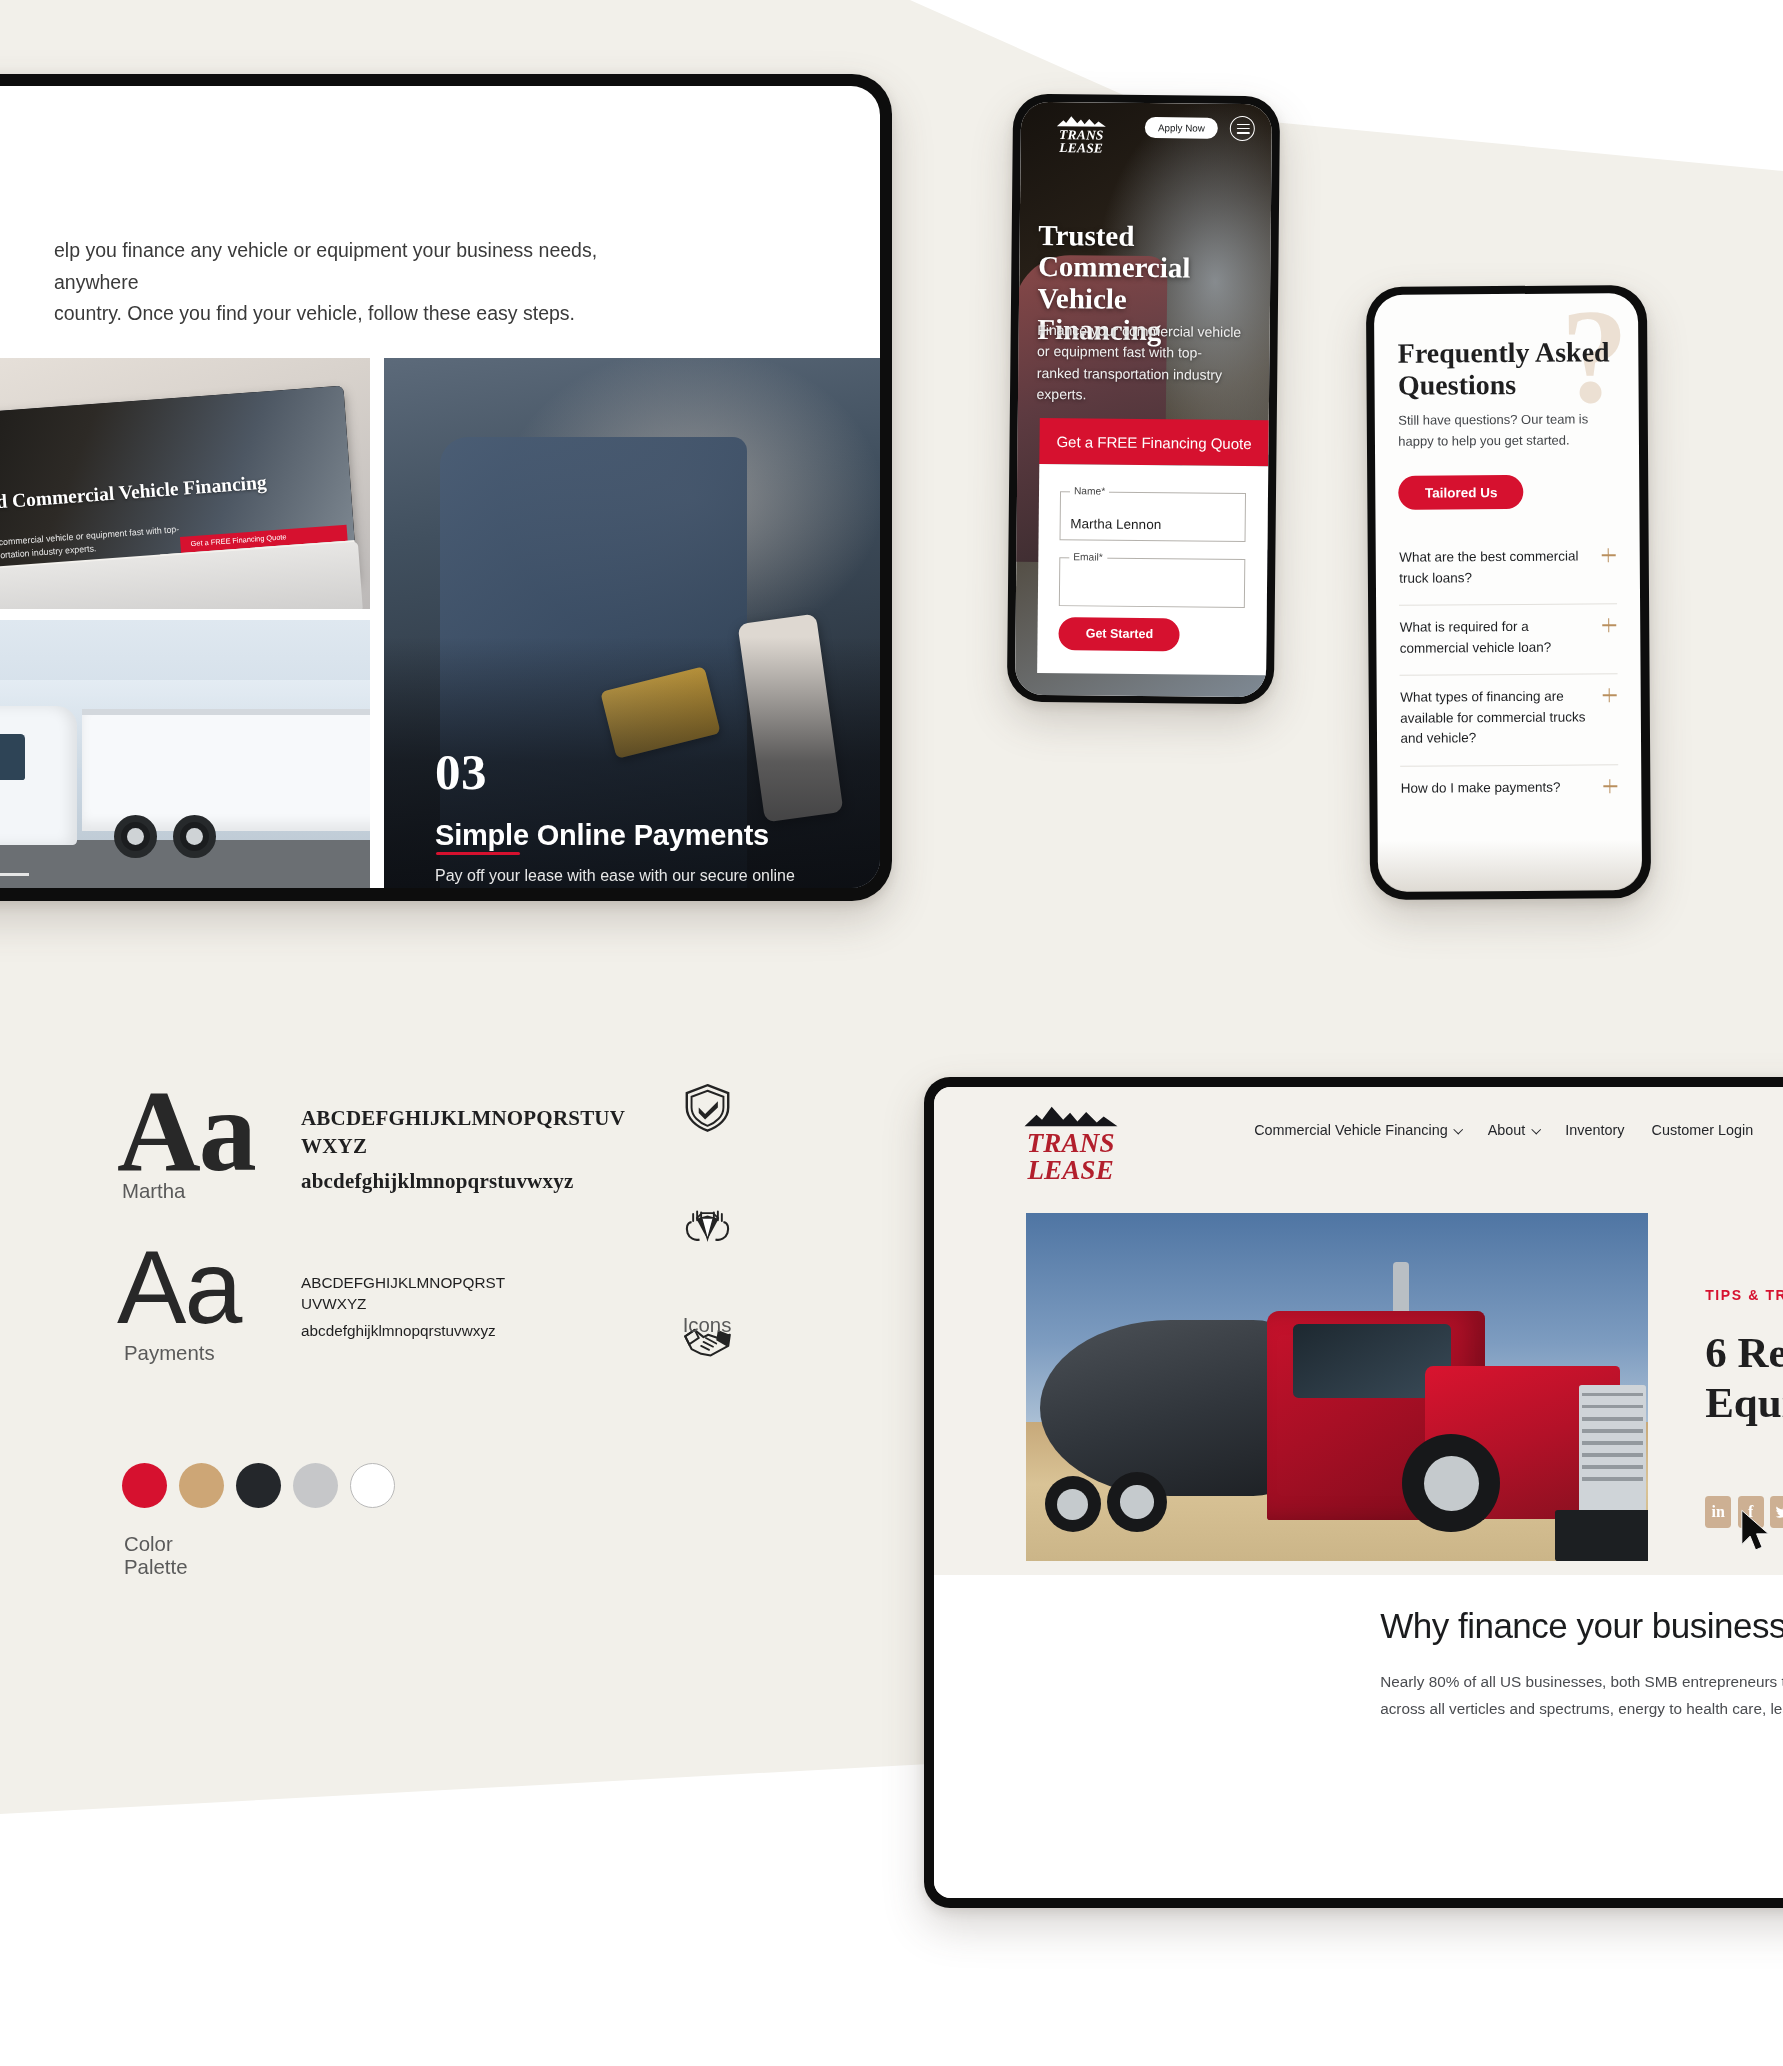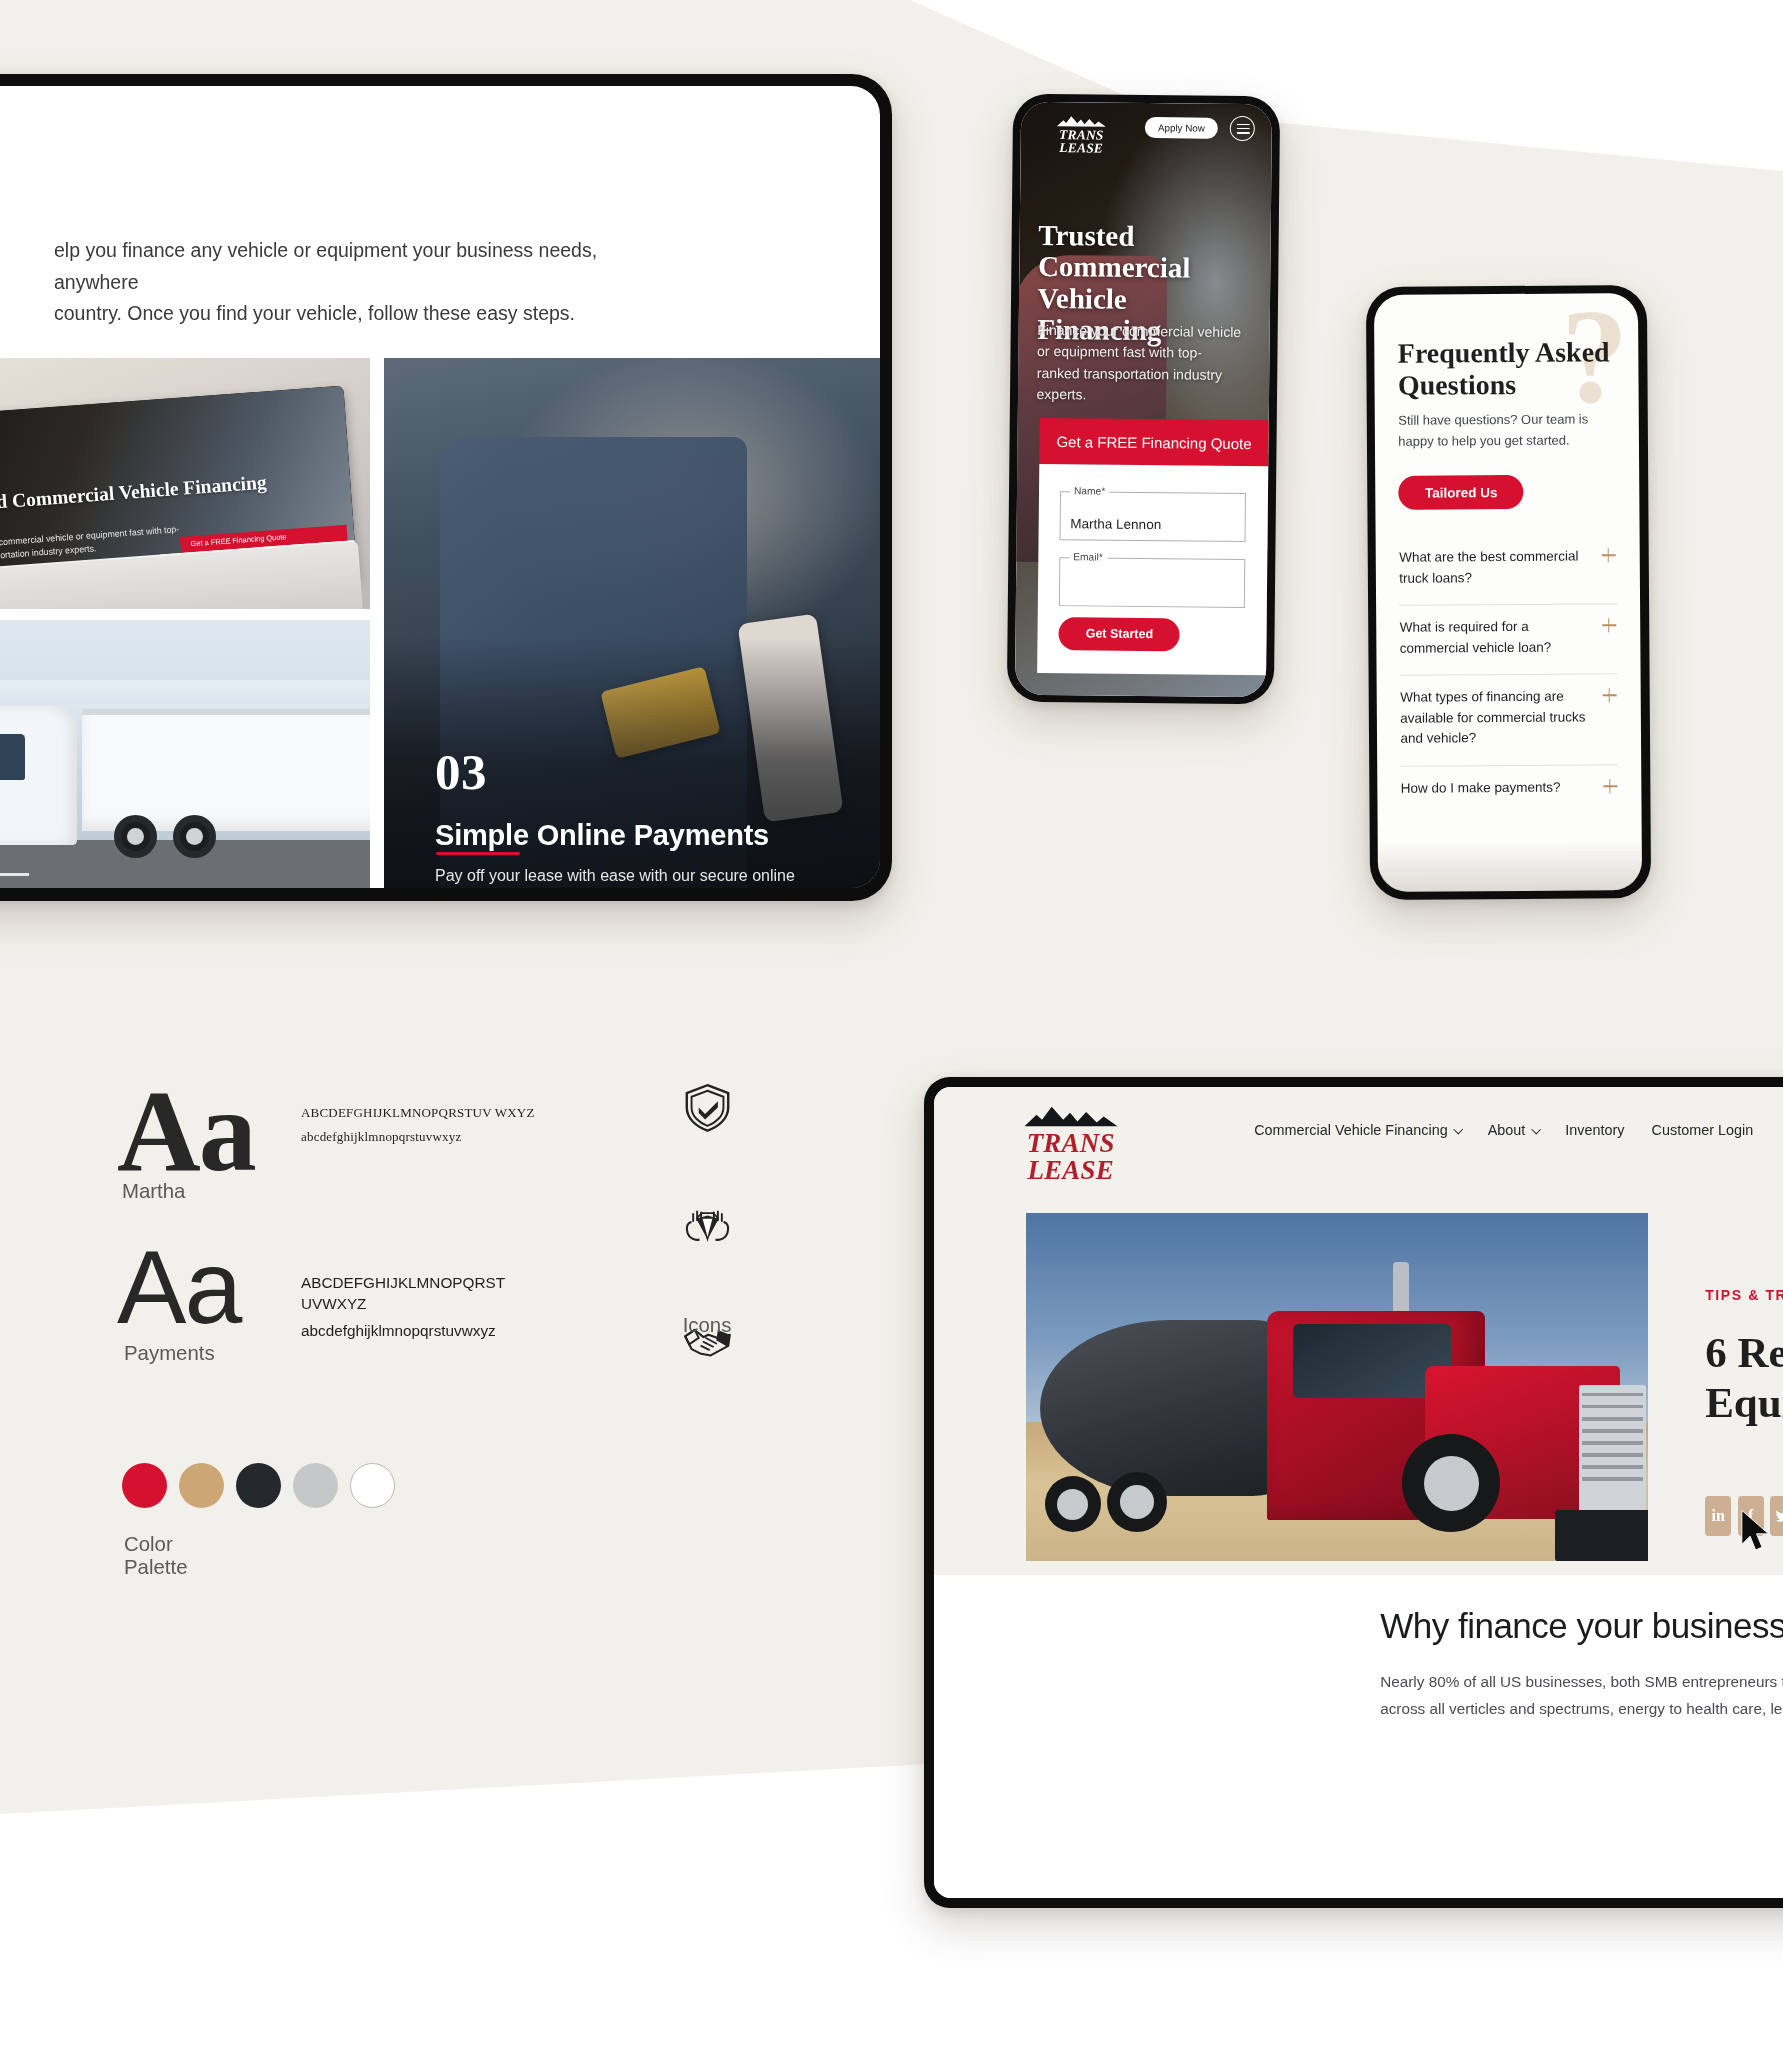--- a/index.html
+++ b/index.html
@@ -211,34 +211,34 @@
     background:linear-gradient(150deg,#1d2830,#394a57);}
   .rt-stack{position:absolute;left:367px;top:49px;width:16px;height:70px;background:#b9bfc4;border-radius:3.7px;}
   .rt-bumper{position:absolute;left:529px;top:297px;width:107px;height:51px;background:#1c1f22;border-radius:2.8px;}
   .rt-wheel{position:absolute;bottom:29px;border-radius:50%;background:#17181a;}
   .rt-wheel:after{content:"";position:absolute;inset:22%;border-radius:50%;background:#c5cacd;}
   .dk-tips{position:absolute;left:771px;top:200px;color:#d6112f;font-size:14px;font-weight:700;
     letter-spacing:1.6px;white-space:nowrap;}
   .dk-bigh{position:absolute;left:771px;top:241px;width:297px;font-family:"Liberation Serif",serif;
     font-weight:700;font-size:43px;line-height:1.16;color:#1f1f20;}
   .dk-social{position:absolute;left:771px;top:409px;display:flex;gap:6.5px;}
-  .soc{width:26px;height:40px;border-radius:3.7px;background:#cdb093;display:flex;align-items:center;justify-content:center;
+  .soc{width:26px;height:32px;border-radius:3.7px;background:#cdb093;display:flex;align-items:center;justify-content:center;
     color:#fff;font-family:"Liberation Serif",serif;font-weight:700;font-size:16px;}
   .dk-white{position:absolute;left:0;top:488px;width:955px;height:325px;background:#ffffff;}
   .dk-h2{position:absolute;left:446px;top:519px;font-size:35px;color:#1b1c1e;font-weight:400;letter-spacing:-0.5px;white-space:nowrap;}
   .dk-body{position:absolute;left:446px;top:581px;width:613px;font-size:15.3px;line-height:1.78;color:#4a4c50;}
   .dk-cursor{position:absolute;left:816px;top:432px;}
 
   
   .sg { position:absolute; z-index:3; }
   .type-aa-serif{position:absolute;left:117px;top:1073px;font-family:"Liberation Serif",serif;
     font-weight:700;font-size:116px;color:#282828;line-height:1;letter-spacing:-1.9px;}
   .type-lab1{position:absolute;left:122px;top:1180px;font-size:20.4px;color:#5a5a5a;}
   .type-spec1{position:absolute;left:301px;top:1104px;width:279px;
-    font-family:"Liberation Serif",serif;font-weight:400;font-size:13px;line-height:1.34;color:#1f1f20;letter-spacing:0.2px;}
+    font-family:"Liberation Serif",serif;font-weight:700;font-size:21px;line-height:1.34;color:#1f1f20;letter-spacing:0.2px;}
   .type-spec1 .low{display:block;margin-top:6.5px;}
 
   .type-aa-sans{position:absolute;left:117px;top:1235px;font-size:104px;color:#282828;
     line-height:1;letter-spacing:-1.9px;font-weight:400;}
   .type-lab2{position:absolute;left:124px;top:1342px;font-size:20.4px;color:#5a5a5a;}
   .type-spec2{position:absolute;left:301px;top:1273px;width:241px;font-size:15.3px;line-height:1.36;color:#1f1f20;}
   .type-spec2 .low{display:block;margin-top:6.5px;}
 
   .icons-col{position:absolute;left:665px;top:1082px;width:84px;}
   .ico{display:block;width:51px;height:51px;margin:0 auto 65px;}

